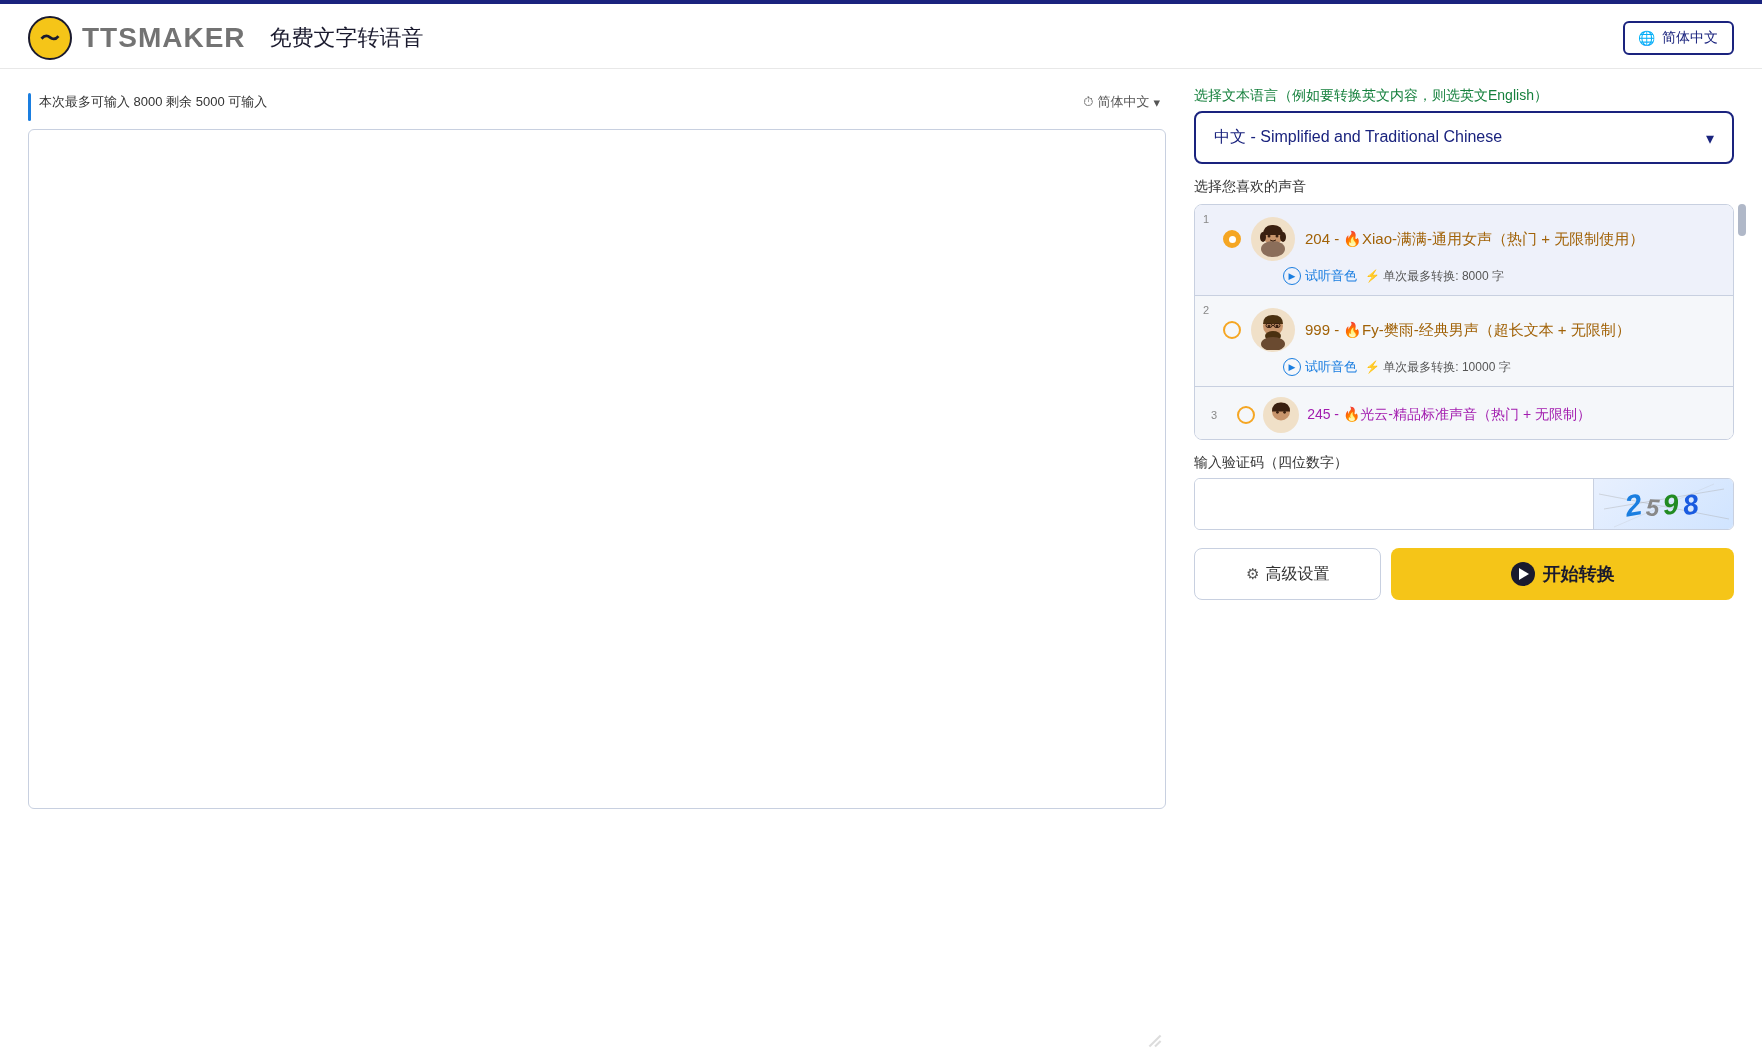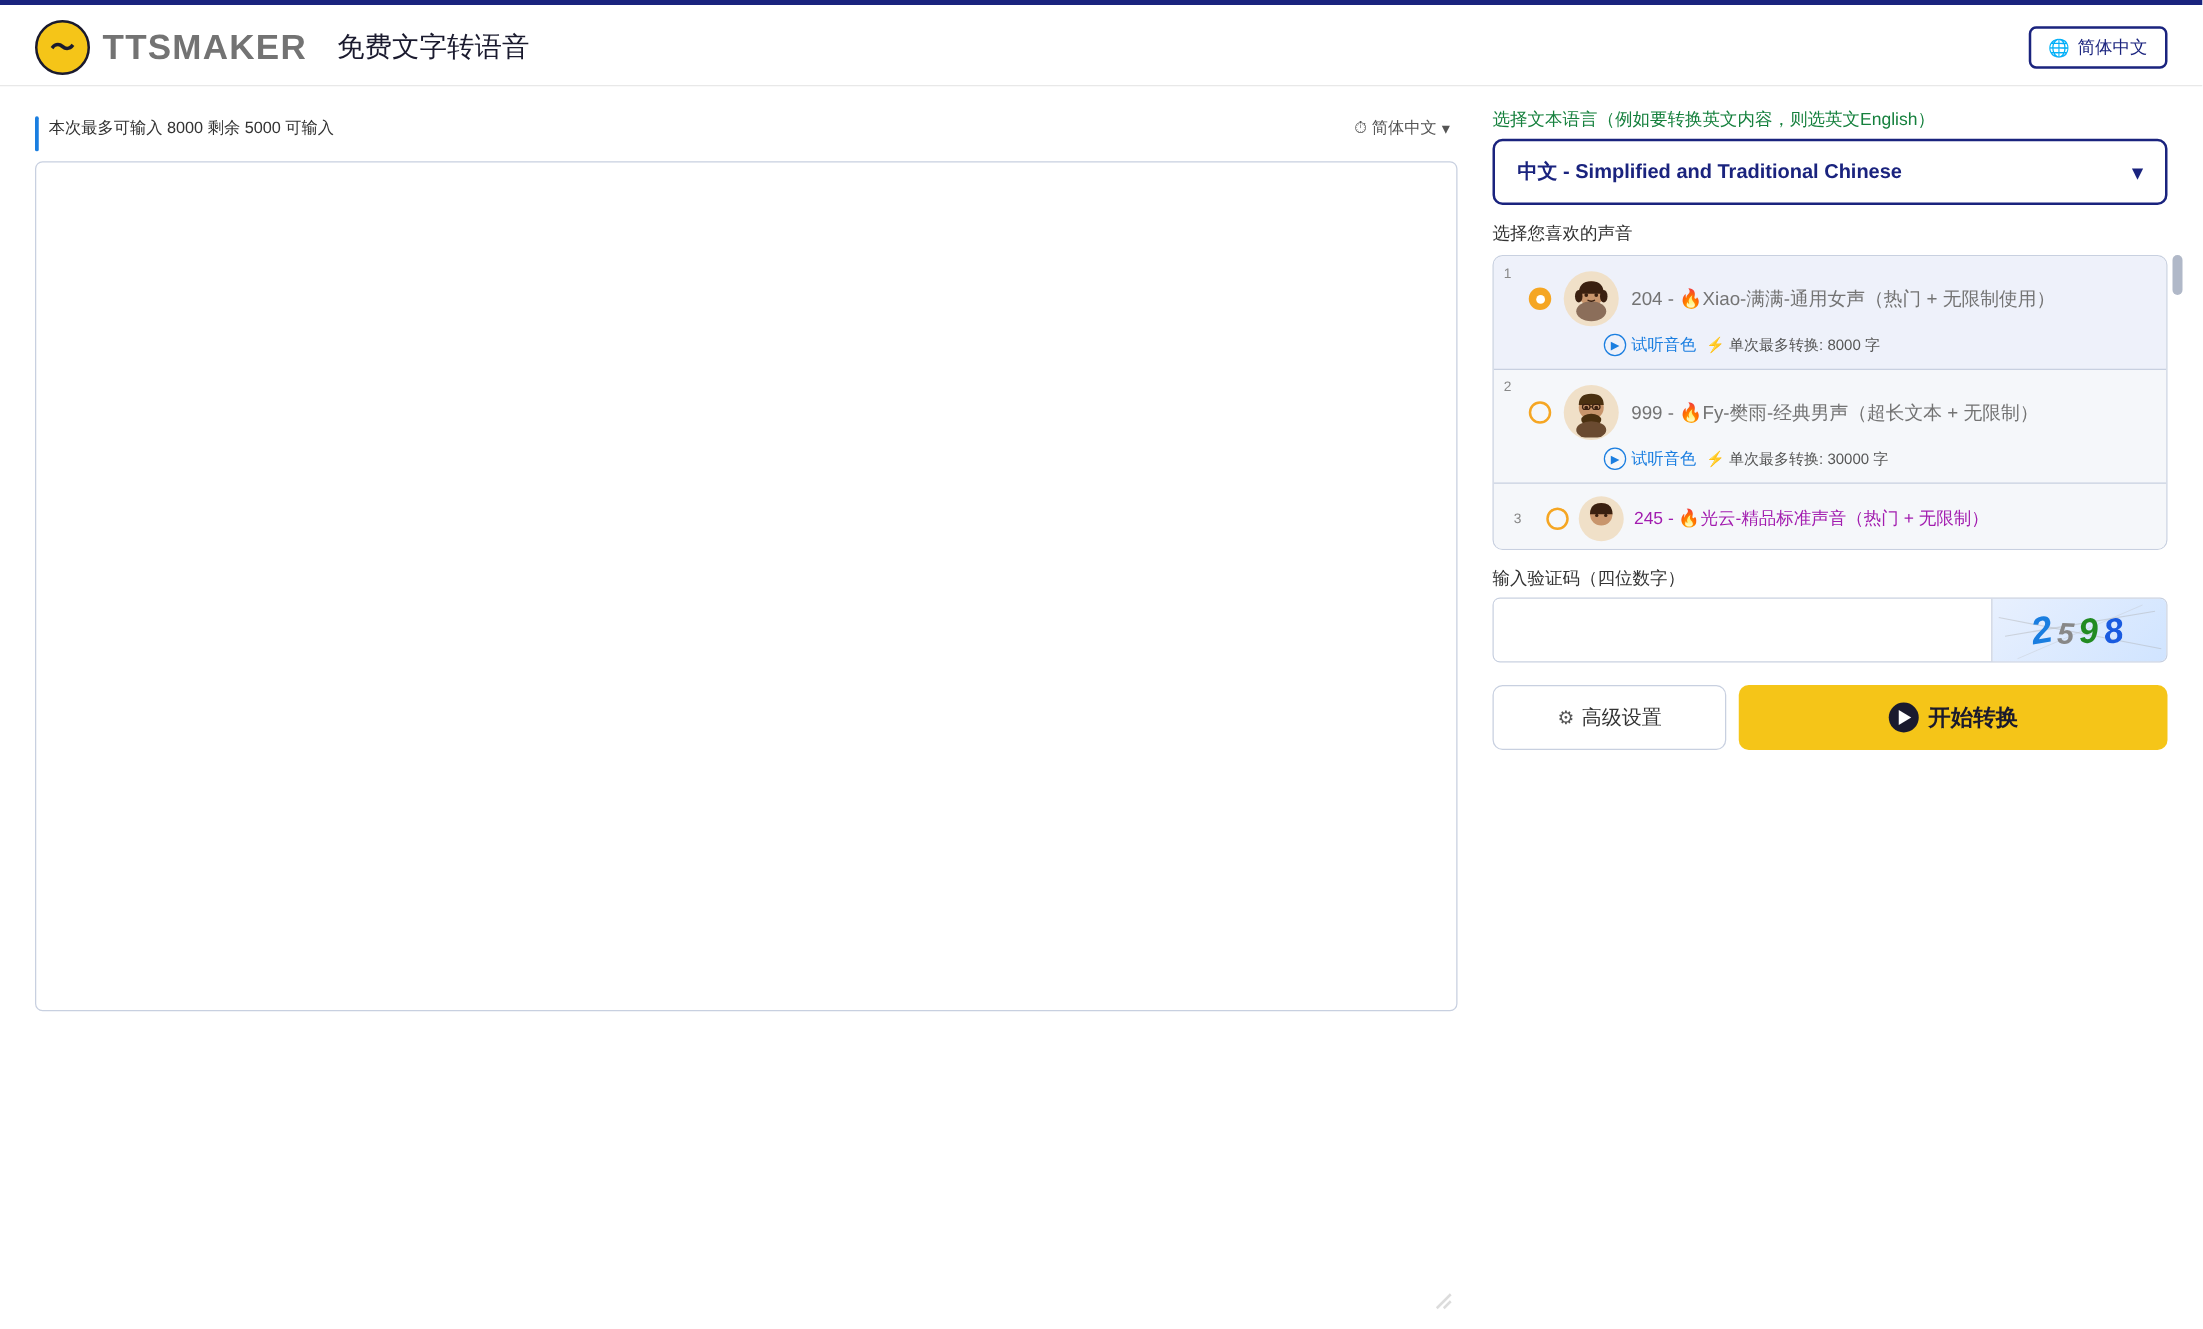--- a/index.html
+++ b/index.html
@@ -137,21 +137,21 @@
       display: flex;
       align-items: flex-end;
       justify-content: space-between;
       border: 2.5px solid #1a237e;
       border-radius: 8px;
       padding: 14px 18px;
       font-size: 16px;
       background: #fff;
       cursor: pointer;
       color: #1a237e;
-      font-weight: 700;
+      font-weight: 400;
     }
     .voice-section-label {
       font-size: 14px;
       color: #333;
       margin-bottom: 8px;
     }
     .voice-list {
       display: flex;
       flex-direction: column;
       gap: 0;
@@ -207,21 +207,21 @@
       border-radius: 50%;
       font-size: 28px;
       display: flex;
       align-items: center;
       justify-content: center;
       flex-shrink: 0;
       background: #f0e0c8;
     }
     .voice-name {
       font-size: 15px;
-      color: #737373;
+      color: #a16207;
       font-weight: 500;
       flex: 1;
     }
     .voice-meta {
       display: flex;
       align-items: center;
       gap: 8px;
       margin-top: 6px;
       padding-left: 72px;
     }
@@ -488,21 +488,21 @@
               </div>
               <span class="voice-name">
                 <span>999 - 🔥Fy-樊雨-经典男声（超长文本 + 无限制）</span>
               </span>
             </div>
             <div class="voice-meta">
               <button class="preview-btn">
                 <div class="preview-icon">▶</div>
                 <span>试听音色</span>
               </button>
-              <span class="voice-limit">⚡ 单次最多转换: 30000 字</span>
+              <span class="voice-limit">⚡ 单次最多转换: 10000 字</span>
             </div>
           </div>
 
           <div class="voice-item-partial">
             <span class="voice-number" style="position:relative;top:auto;left:auto;font-size:11px;color:#888;">3</span>
             <div class="voice-radio"></div>
             <div class="voice-avatar" style="width:36px;height:36px;">
               <svg width="36" height="36" viewBox="0 0 40 40">
                 <circle cx="20" cy="16" r="10" fill="#c8956c"></circle>
                 <path d="M10,16 Q10,6 20,6 Q30,6 30,16" fill="#3a2010"></path>

